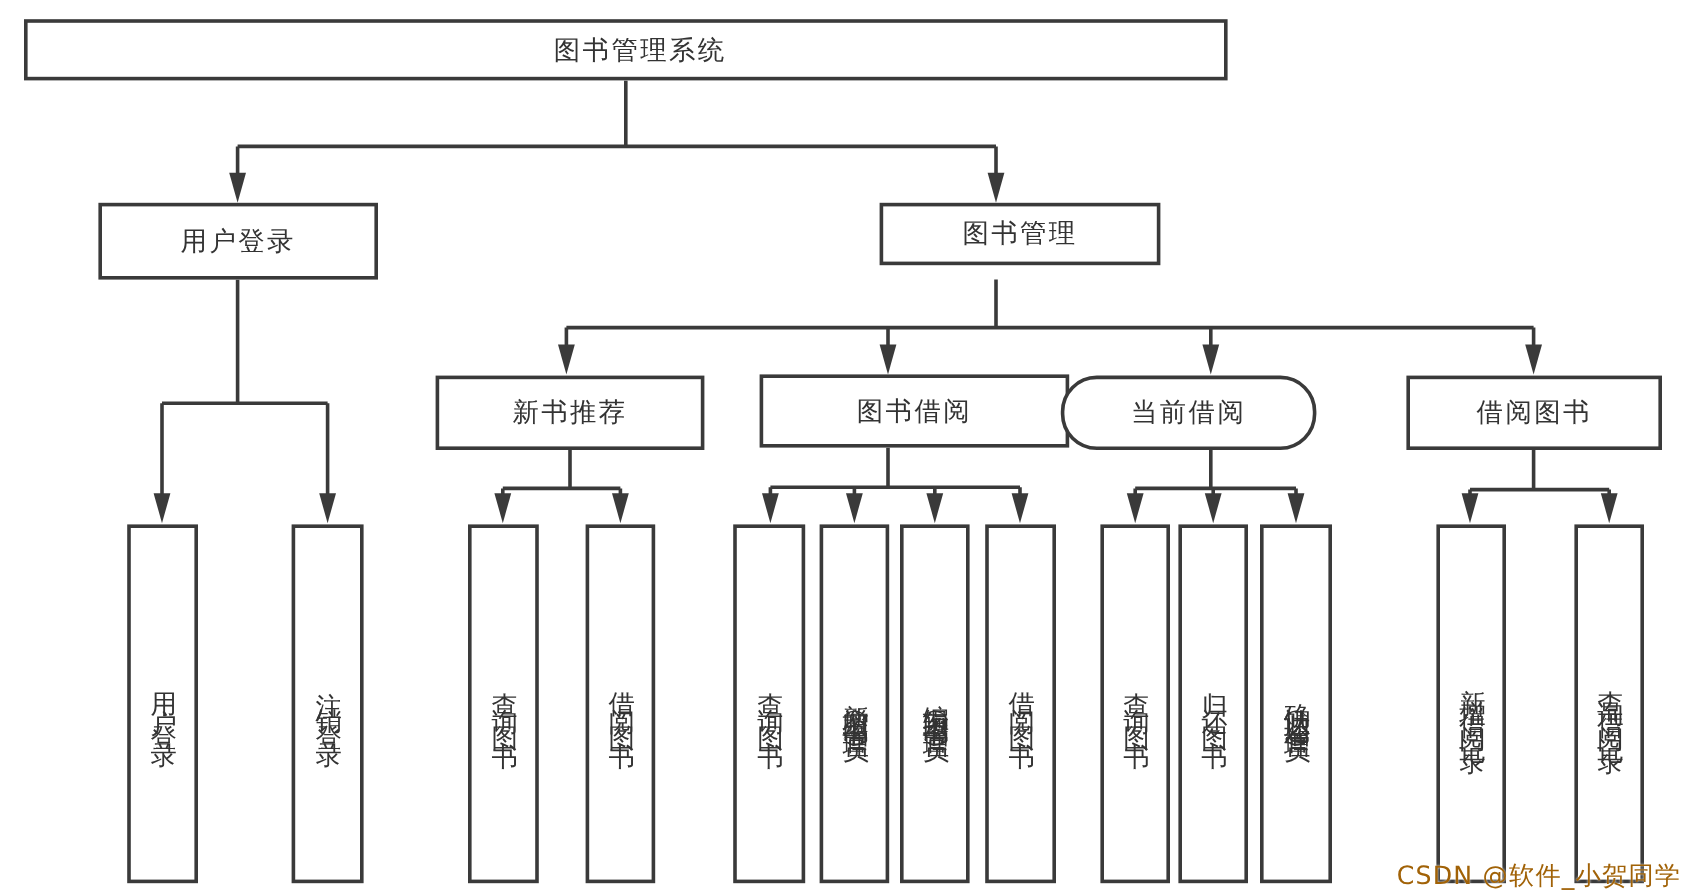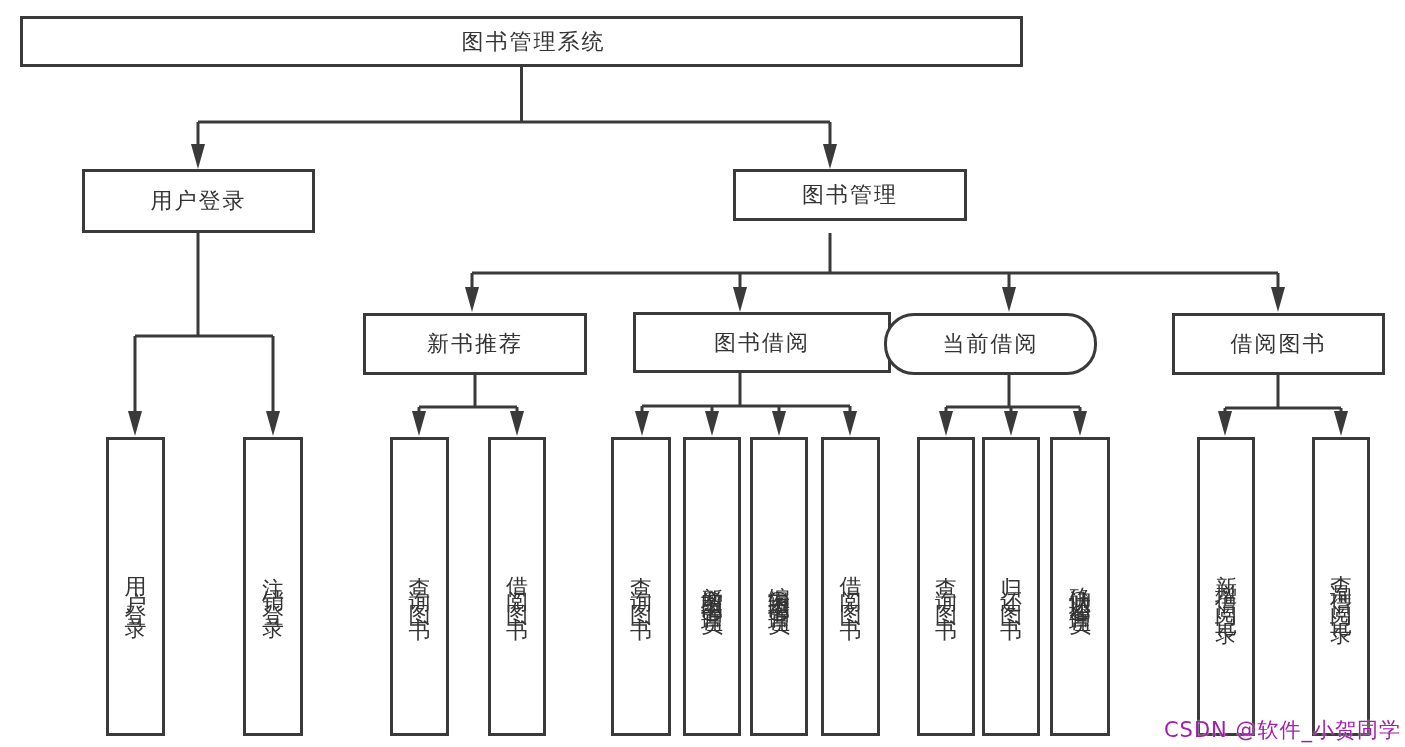--- a/index.html
+++ b/index.html
@@ -49,21 +49,21 @@
     white-space: nowrap;
   }
   .ls-wide  { letter-spacing: 14px; }
   .ls-mid   { letter-spacing: 10px; }
   .ls-tight { letter-spacing: 4px; }
   .watermark {
     position: absolute;
     right: 4px;
     bottom: 3px;
     font-size: 21px;
-    color: #a21caf;
+    color: #a16207;
     letter-spacing: 1px;
     z-index: 5;
     text-shadow: 0 0 2px #ffffff;
     white-space: nowrap;
   }
 </style>
 </head>
 <body>
 
 <div class="canvas">

